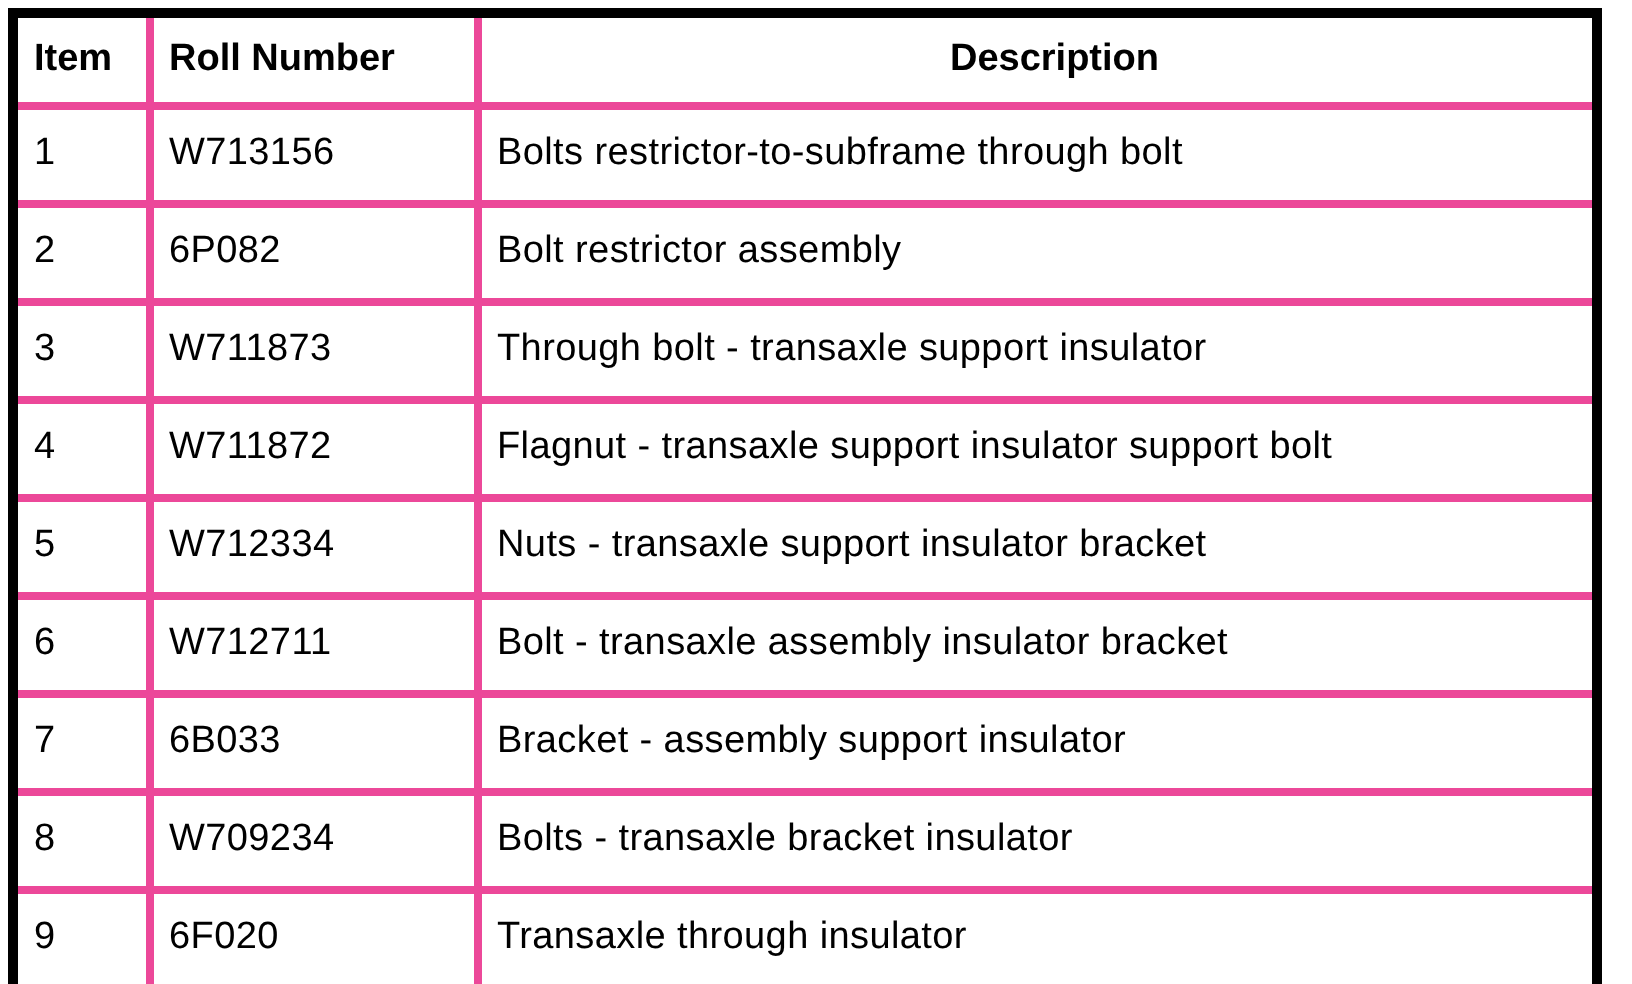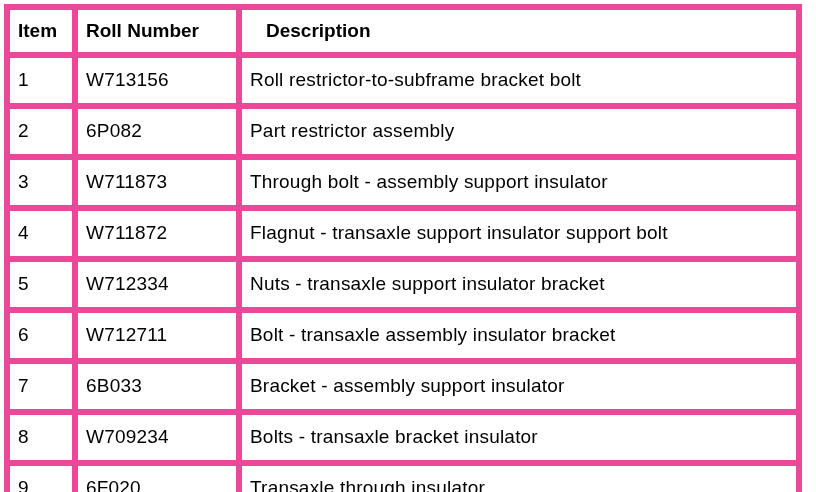--- a/index.html
+++ b/index.html
@@ -23,36 +23,36 @@
     top: 4px;
     border-collapse: collapse;
     table-layout: fixed;
     width: 792px;
     border: 5px solid #000000;
     color: #000000;
     background: #ffffff;
   }
   table.parts th,
   table.parts td {
-    border: 6px solid #ec4899;
+    border: 4px solid #ec4899;
     font-size: 19px;
     line-height: 1.1;
     vertical-align: middle;
     padding: 0 6px 0 8px;
     white-space: nowrap;
     overflow: hidden;
     color: #000000;
   }
   table.parts th {
     font-weight: bold;
     height: 42px;
     text-align: left;
   }
   table.parts th.c2 {
-    text-align: left;
+    text-align: center;
     padding-left: 24px;
   }
   table.parts td {
     font-weight: normal;
     height: 45px;
     text-align: left;
     letter-spacing: 0.2px;
   }
   col.col-item { width: 68px; }
   col.col-part { width: 164px; }
@@ -72,31 +72,31 @@
       <tr>
         <th class="c0">Item</th>
         <th class="c1">Roll Number</th>
         <th class="c2">Description</th>
       </tr>
     </thead>
     <tbody>
         <tr>
           <td class="c0">1</td>
           <td class="c1">W713156</td>
-          <td class="c2">Roll restrictor-to-subframe bracket bolt</td>
+          <td class="c2">Bolts restrictor-to-subframe through bolt</td>
         </tr>
         <tr>
           <td class="c0">2</td>
           <td class="c1">6P082</td>
-          <td class="c2">Part restrictor assembly</td>
+          <td class="c2">Bolt restrictor assembly</td>
         </tr>
         <tr>
           <td class="c0">3</td>
           <td class="c1">W711873</td>
-          <td class="c2">Through bolt - assembly support insulator</td>
+          <td class="c2">Through bolt - transaxle support insulator</td>
         </tr>
         <tr>
           <td class="c0">4</td>
           <td class="c1">W711872</td>
           <td class="c2">Flagnut - transaxle support insulator support bolt</td>
         </tr>
         <tr>
           <td class="c0">5</td>
           <td class="c1">W712334</td>
           <td class="c2">Nuts - transaxle support insulator bracket</td>

